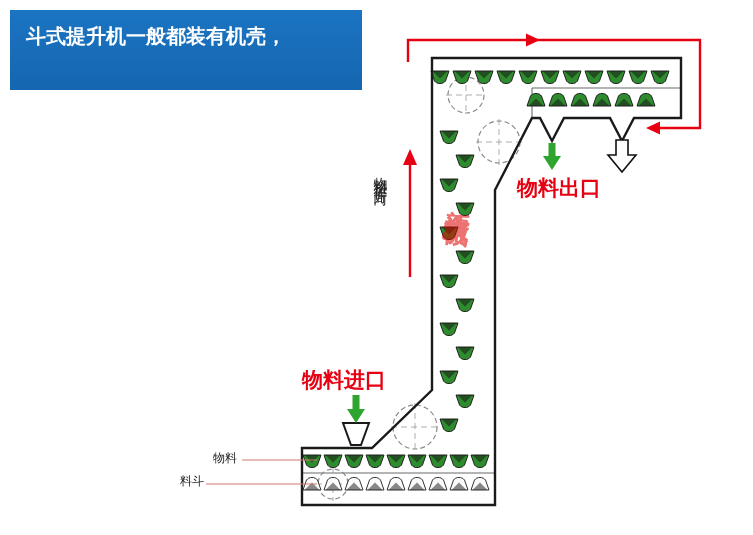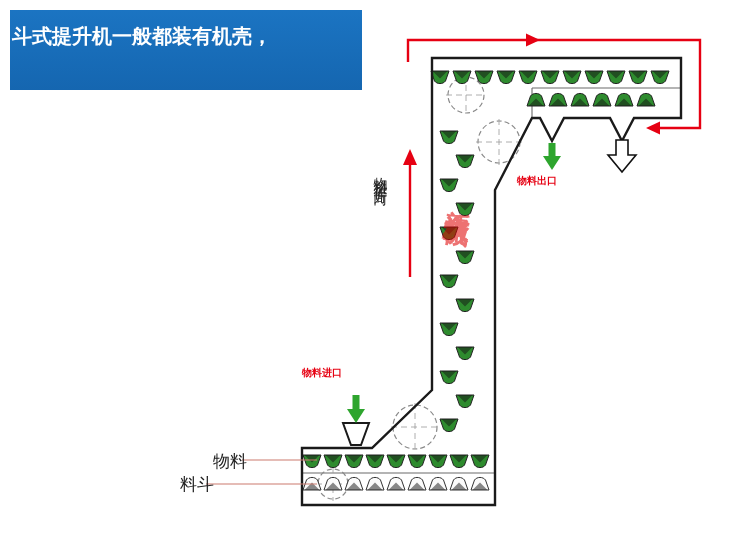--- a/index.html
+++ b/index.html
@@ -5,24 +5,24 @@
   html,body{margin:0;padding:0;background:#fff;}
   .stage{
     position:relative;width:753px;height:535px;background:#fff;
     font-family:"Liberation Sans", sans-serif;overflow:hidden;
   }
   .stage svg{position:absolute;left:0;top:0;}
   .info-box{
     position:absolute;left:10px;top:10px;width:352px;height:80px;
     background:linear-gradient(180deg,#1b74c2,var(--info-bg));
     color:#fff;font-size:20px;font-weight:bold;line-height:30px;
-    padding:11px 0 0 2px;box-sizing:border-box;
+    padding:11px 0 0 16px;box-sizing:border-box;
   }
-  .label-red{position:absolute;color:var(--arrow-red);font-weight:bold;font-size:10px;white-space:nowrap;}
-  .label-black{position:absolute;color:#222;font-size:17px;white-space:nowrap;}
+  .label-red{position:absolute;color:var(--arrow-red);font-weight:bold;font-size:21px;white-space:nowrap;}
+  .label-black{position:absolute;color:#222;font-size:12px;white-space:nowrap;}
   .vertical-text{
     position:absolute;writing-mode:vertical-rl;letter-spacing:3px;
     font-size:14px;color:#222;left:372px;top:166px;
   }
   .watermark{
     position:absolute;writing-mode:vertical-rl;letter-spacing:2px;
     font-size:26px;font-weight:bold;color:var(--watermark-red);opacity:.55;
     left:444px;top:190px;transform:rotate(7deg);pointer-events:none;
   }
   .outline{fill:none;stroke:var(--outline);stroke-width:2.4;stroke-linejoin:miter;}

